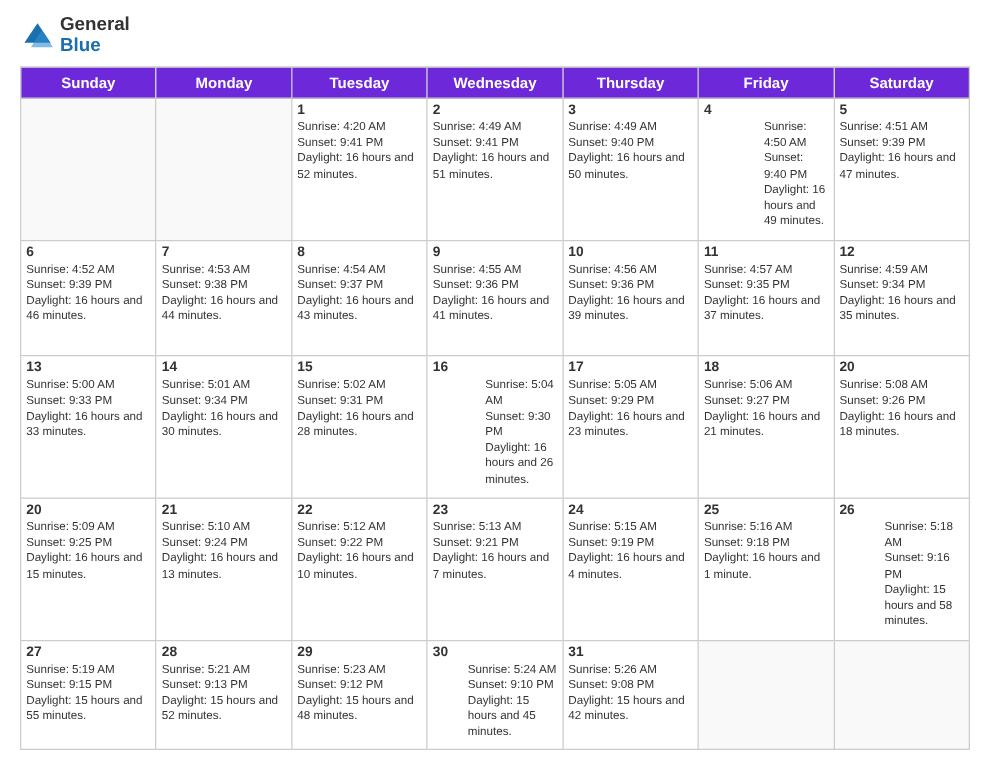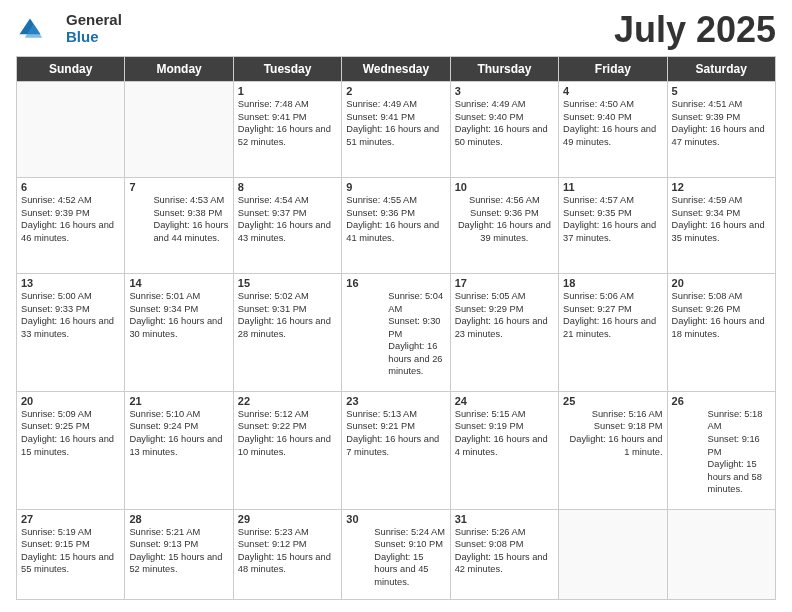--- a/index.html
+++ b/index.html
@@ -19,21 +19,21 @@
     }
     .header {
       display: flex;
       justify-content: space-between;
       align-items: flex-start;
       margin-bottom: 8px;
     }
     .logo {
       display: flex;
       align-items: center;
-      gap: 20px;
+      gap: 2px;
     }
     .logo-text {
       display: flex;
       flex-direction: column;
       line-height: 1.1;
     }
     .logo-general {
       font-size: 15px;
       font-weight: bold;
       color: #333;
@@ -63,21 +63,21 @@
       margin-top: 2px;
     }
     .calendar {
       flex: 1;
       border: 1px solid #ccc;
       border-collapse: collapse;
       width: 100%;
       table-layout: fixed;
     }
     .calendar th {
-      background: #404040;
+      background: #6d28d9;
       color: #fff;
       font-size: 12px;
       font-weight: bold;
       text-align: center;
       padding: 5px 2px;
       border: 1px solid #ccc;
     }
     .calendar td {
       border: 1px solid #ccc;
       vertical-align: top;
@@ -113,21 +113,20 @@
       <svg class="logo-icon" viewBox="0 0 32 32">
         <polygon points="16,4 28,22 4,22" fill="#1a6fad"></polygon>
         <polygon points="20,10 30,26 10,26" fill="#2e8fd0" opacity="0.6"></polygon>
       </svg>
       <div class="logo-text">
         <span class="logo-general">General</span>
         <span class="logo-blue">Blue</span>
       </div>
     </div>
     <div class="title-block">
-      <div class="month-title">July 2025</div>
     </div>
   </div>
 
   <table class="calendar">
     <thead>
       <tr>
       <th>Sunday</th>
           <th>Monday</th>
           <th>Tuesday</th>
           <th>Wednesday</th>
@@ -135,77 +134,77 @@
           <th>Friday</th>
           <th>Saturday</th>
         </tr>
     </thead>
     <tbody id="calendar-body">
     <tr>
           <td class="empty-cell"></td>
           <td class="empty-cell"></td>
           <td>
             <span class="day-num">1</span>
-            <div class="cell-text" style="white-space: pre-line;">Sunrise: 7:48 AM
+            <div class="cell-text" style="white-space: pre-line;">Sunrise: 4:20 AM
 Sunset: 9:41 PM
 Daylight: 16 hours and 52 minutes.</div>
           </td>
           <td>
             <span class="day-num">2</span>
             <div class="cell-text" style="white-space: pre-line;">Sunrise: 4:49 AM
 Sunset: 9:41 PM
 Daylight: 16 hours and 51 minutes.</div>
           </td>
           <td>
             <span class="day-num">3</span>
             <div class="cell-text" style="white-space: pre-line;">Sunrise: 4:49 AM
 Sunset: 9:40 PM
 Daylight: 16 hours and 50 minutes.</div>
           </td>
           <td>
             <span class="day-num">4</span>
-            <div class="cell-text" style="white-space: pre-line;">Sunrise: 4:50 AM
+            <div class="cell-text" style="white-space: pre-line; margin-left: 48px;">Sunrise: 4:50 AM
 Sunset: 9:40 PM
 Daylight: 16 hours and 49 minutes.</div>
           </td>
           <td>
             <span class="day-num">5</span>
             <div class="cell-text" style="white-space: pre-line;">Sunrise: 4:51 AM
 Sunset: 9:39 PM
 Daylight: 16 hours and 47 minutes.</div>
           </td>
         </tr>
         <tr>
           <td>
             <span class="day-num">6</span>
             <div class="cell-text" style="white-space: pre-line;">Sunrise: 4:52 AM
 Sunset: 9:39 PM
 Daylight: 16 hours and 46 minutes.</div>
           </td>
           <td>
             <span class="day-num">7</span>
-            <div class="cell-text" style="white-space: pre-line; margin-left: 24px;">Sunrise: 4:53 AM
+            <div class="cell-text" style="white-space: pre-line;">Sunrise: 4:53 AM
 Sunset: 9:38 PM
 Daylight: 16 hours and 44 minutes.</div>
           </td>
           <td>
             <span class="day-num">8</span>
             <div class="cell-text" style="white-space: pre-line;">Sunrise: 4:54 AM
 Sunset: 9:37 PM
 Daylight: 16 hours and 43 minutes.</div>
           </td>
           <td>
             <span class="day-num">9</span>
             <div class="cell-text" style="white-space: pre-line;">Sunrise: 4:55 AM
 Sunset: 9:36 PM
 Daylight: 16 hours and 41 minutes.</div>
           </td>
           <td>
             <span class="day-num">10</span>
-            <div class="cell-text" style="white-space: pre-line; text-align: center;">Sunrise: 4:56 AM
+            <div class="cell-text" style="white-space: pre-line;">Sunrise: 4:56 AM
 Sunset: 9:36 PM
 Daylight: 16 hours and 39 minutes.</div>
           </td>
           <td>
             <span class="day-num">11</span>
             <div class="cell-text" style="white-space: pre-line;">Sunrise: 4:57 AM
 Sunset: 9:35 PM
 Daylight: 16 hours and 37 minutes.</div>
           </td>
           <td>
@@ -285,21 +284,21 @@
 Daylight: 16 hours and 7 minutes.</div>
           </td>
           <td>
             <span class="day-num">24</span>
             <div class="cell-text" style="white-space: pre-line;">Sunrise: 5:15 AM
 Sunset: 9:19 PM
 Daylight: 16 hours and 4 minutes.</div>
           </td>
           <td>
             <span class="day-num">25</span>
-            <div class="cell-text" style="white-space: pre-line; text-align: right;">Sunrise: 5:16 AM
+            <div class="cell-text" style="white-space: pre-line;">Sunrise: 5:16 AM
 Sunset: 9:18 PM
 Daylight: 16 hours and 1 minute.</div>
           </td>
           <td>
             <span class="day-num">26</span>
             <div class="cell-text" style="white-space: pre-line; margin-left: 36px;">Sunrise: 5:18 AM
 Sunset: 9:16 PM
 Daylight: 15 hours and 58 minutes.</div>
           </td>
         </tr>

